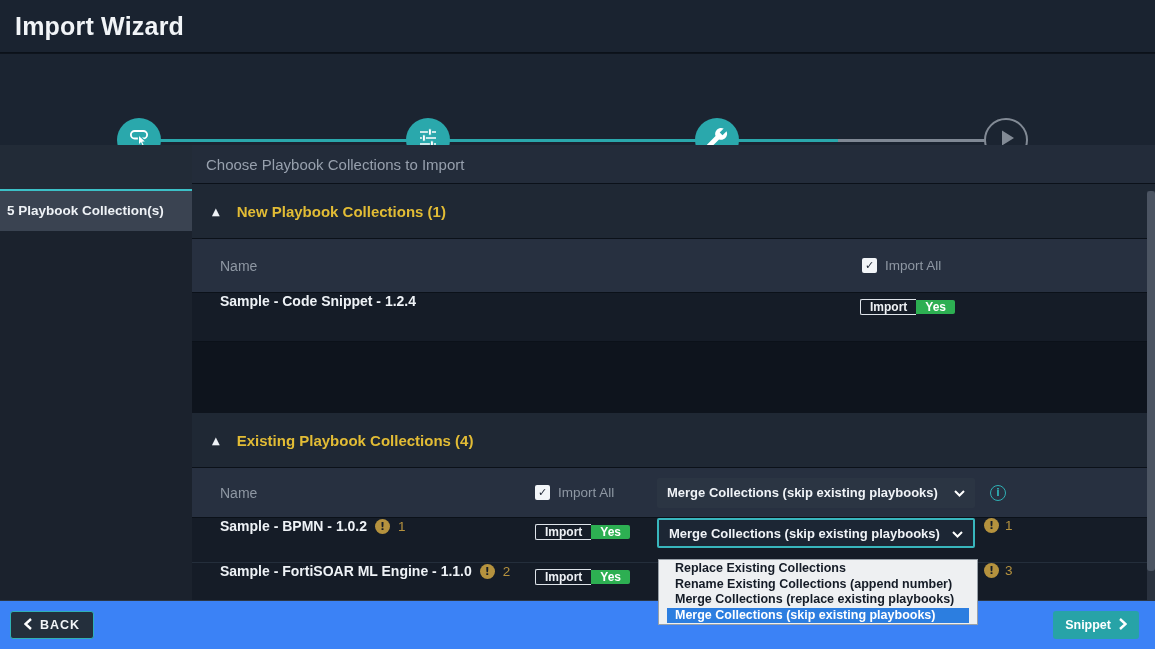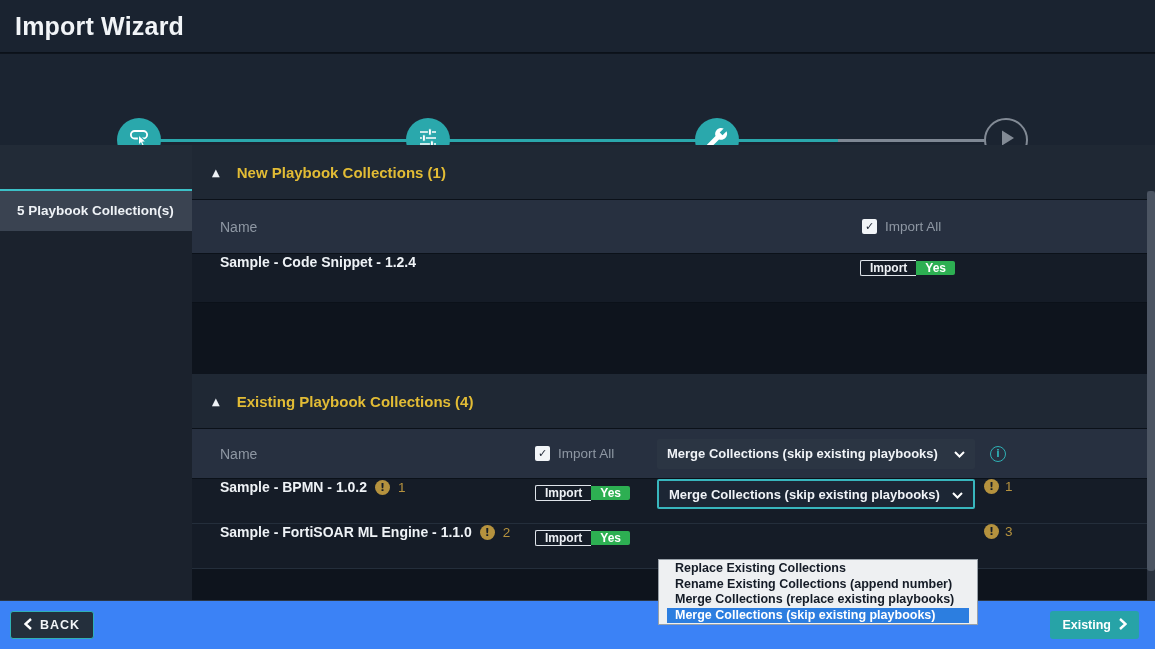--- a/index.html
+++ b/index.html
@@ -33,21 +33,21 @@
   .step-label {
     position:absolute; top:119px; width:180px; text-align:center;
     color:#eef2f6; font-size:13.5px; font-weight:bold;
   }
   .step-label.pending { color:#7f8894; font-weight:normal; }
 
   
   .sidebar { position:absolute; top:145px; left:0; width:192px; bottom:49px; background:#1b222d; }
   .side-spacer { height:44px; background:#222b37; }
   .side-item {
-    padding:11px 17px; font-size:13.5px; font-weight:bold; color:#eef2f6;
+    padding:11px 7px; font-size:13.5px; font-weight:bold; color:#eef2f6;
     background:#242d3a; line-height:1.35; cursor:pointer;
   }
   .side-item.selected { background:#3a4351; border-top:2px solid #3cc0c7; }
 
   
   .main { position:absolute; top:145px; left:192px; right:0; bottom:49px; background:#0e141d; overflow:hidden; }
   .main-header {
     height:39px; background:#232c3a; border-bottom:1px solid #0b1119;
     display:flex; align-items:center; padding-left:14px;
     color:#97a0ad; font-size:15px;
@@ -220,20 +220,21 @@
   <div class="step-label pending" style="left:916px;">Run Import</div>
 </div>
 
 <aside class="sidebar">
   <div class="side-spacer"></div>
   <div class="side-item selected">5 Playbook Collection(s)</div>
 </aside>
 
 <section class="main">
 
+  <div class="main-header">Choose Playbook Collections to Import</div>
 
   <div class="sec-header">
     <span class="collapse-tri glyph">▲</span>
     <span class="sec-title">New Playbook Collections (1)</span>
   </div>
 
   <div class="col-row s1">
     <span class="col-name">Name</span>
     <span class="abs pos-importall-1">
       <span class="checkbox">
@@ -342,20 +343,20 @@
 <footer class="footer">
   <button class="btn-back">
     <span>
       <svg width="8" height="12" viewBox="0 0 8 12">
           <polyline points="7,1 1.5,6 7,11" fill="none" stroke="#ffffff" stroke-width="2.4"></polyline>
         </svg>
     </span>
     <span>BACK</span>
   </button>
   <button class="btn-continue">
-    <span>Existing</span>
+    <span>Snippet</span>
     <span>
       <svg width="8" height="12" viewBox="0 0 8 12">
           <polyline points="1,1 6.5,6 1,11" fill="none" stroke="#ffffff" stroke-width="2.4"></polyline>
         </svg>
     </span>
   </button>
 </footer>
 
 </body></html>

